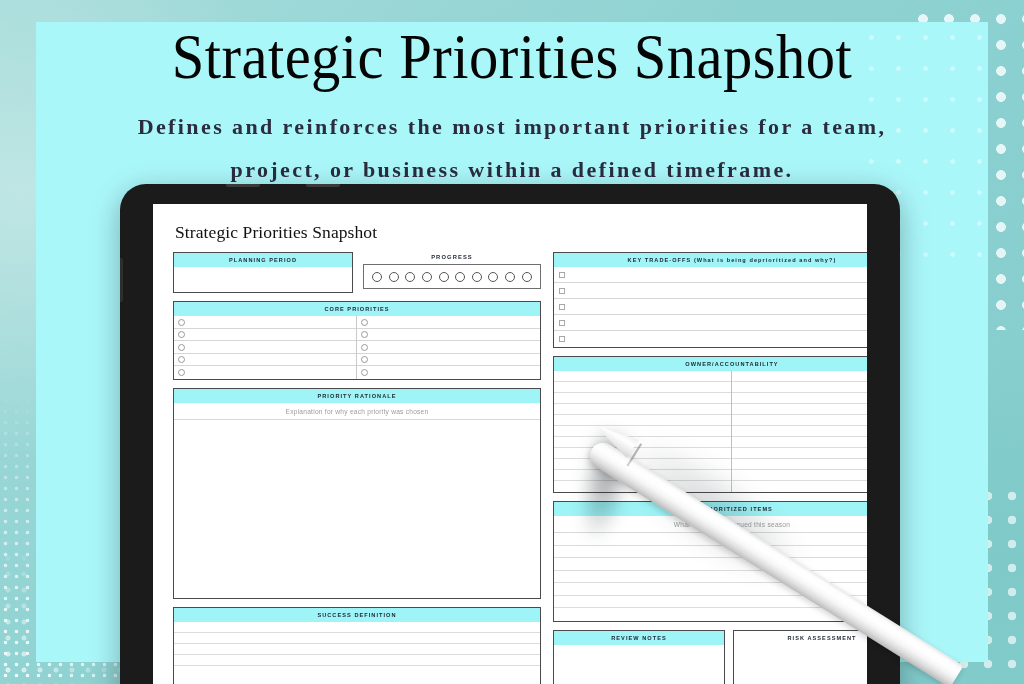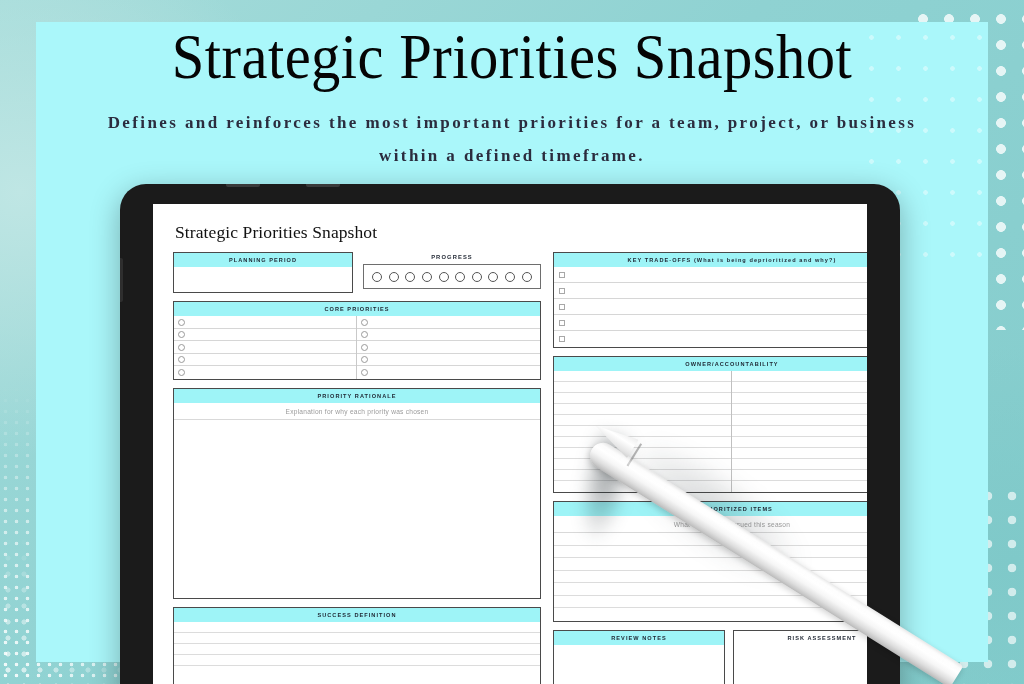--- a/index.html
+++ b/index.html
@@ -92,21 +92,21 @@
     color: #050505;
     letter-spacing: 0.5px;
     transform: scaleX(0.93);
   }
   #poster-subtitle {
     position: absolute;
     left: 92px; right: 92px; top: 106px;
     text-align: center;
     font-family: "Liberation Serif", "DejaVu Serif", serif;
     font-weight: bold;
-    font-size: 17px;
+    font-size: 22px;
     line-height: 1.95;
     letter-spacing: 2.4px;
     color: #2b2c3e;
   }
 
   
   #tablet {
     position: absolute;
     left: 120px; top: 184px;
     width: 780px; height: 520px;

